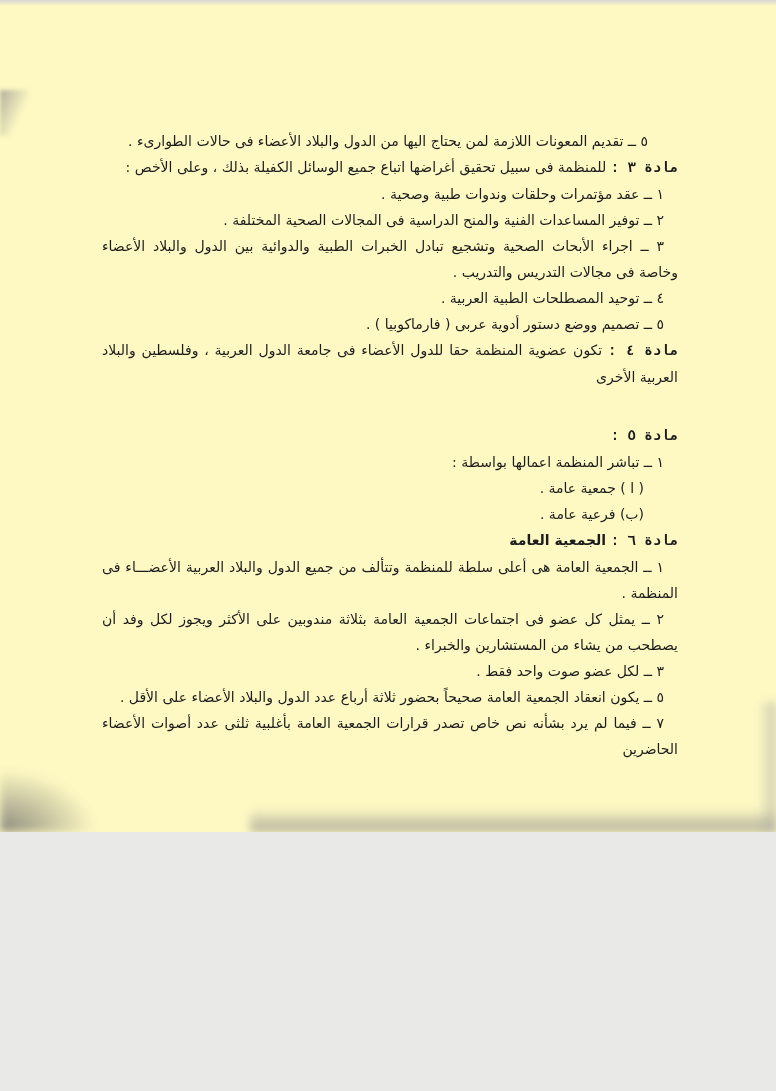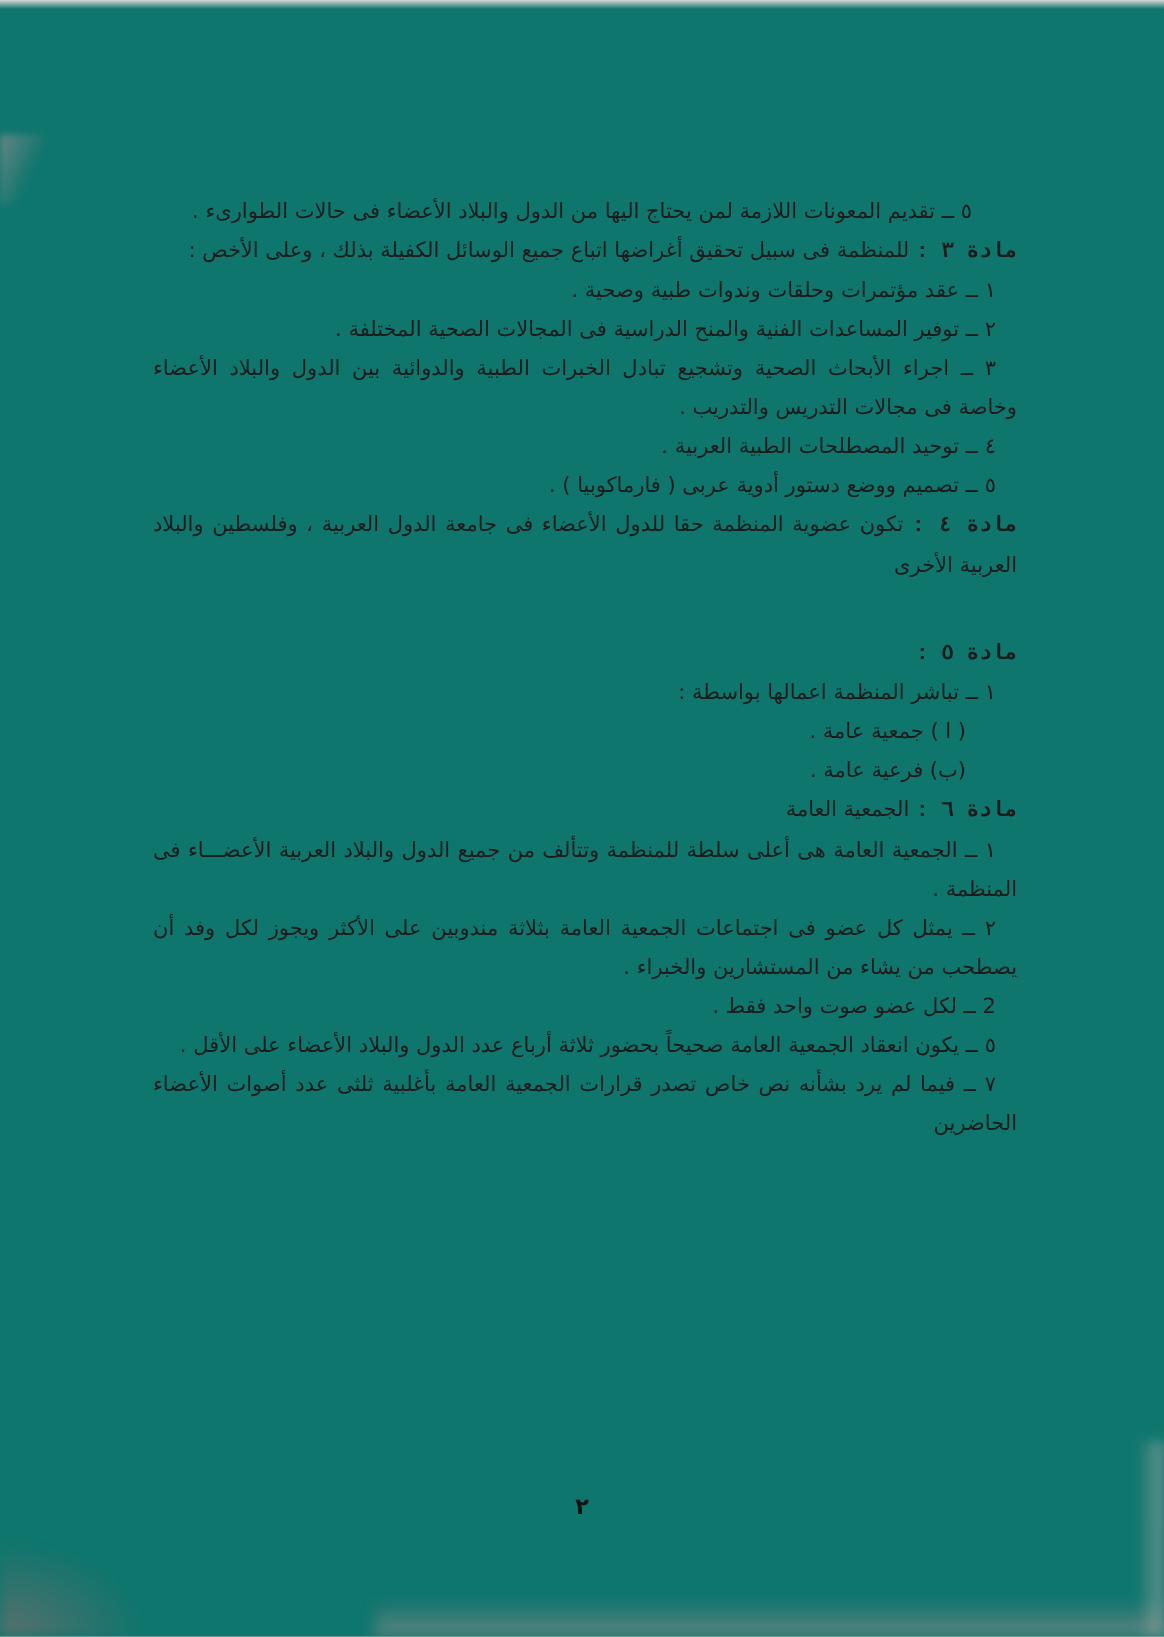--- a/index.html
+++ b/index.html
@@ -3,23 +3,23 @@
 <meta charset="utf-8">
 <style>
   html, body { margin: 0; padding: 0; }
   body {
     background: #e9e9e7;
     font-family: "DejaVu Sans", sans-serif;
   }
   .page {
     position: relative;
     width: 776px;
-    height: 1091px;
+    height: 832px;
     margin: 0 auto;
-    background: #0f766e;
+    background: #fef9c3;
     overflow: hidden;
     color: #1c1c1c;
   }
   .content {
     position: absolute;
     top: 128px;
     right: 98px;
     left: 102px;
     direction: rtl;
     font-size: 14px;
@@ -27,21 +27,21 @@
     text-align: justify;
     color: #1c1c1c;
   }
   .content p { margin: 0; }
   .intro   { text-indent: 30px; margin-bottom: 16px; }
   .item    { text-indent: 14px; }
   .subitem { text-indent: 34px; }
   .article { margin-top: 16px; margin-bottom: 2px; }
   .article.m5 { margin-top: 32px; }
   .lbl  { font-weight: bold; font-family: Liberation Mono, monospace; }
-  .bold { font-weight: normal; }
+  .bold { font-weight: bold; }
   .page-number {
     position: absolute;
     top: 995px;
     left: 0;
     right: 0;
     text-align: center;
     font-size: 15px;
     font-weight: bold;
     color: #111;
   }
@@ -96,21 +96,21 @@
     <p class="article"><span class="lbl">مادة ٤ :</span> <span>تكون عضوية المنظمة حقا للدول الأعضاء فى جامعة الدول العربية ، وفلسطين والبلاد العربية الأخرى</span></p>
 
     <p class="article m5"><span class="lbl">مادة ٥ :</span> <span></span></p>
     <p class="item">١ ــ تباشر المنظمة اعمالها بواسطة :</p>
     <p class="subitem">( ا ) جمعية عامة .</p>
     <p class="subitem">(ب) فرعية عامة .</p>
 
     <p class="article"><span class="lbl">مادة ٦ :</span> <span class="bold">الجمعية العامة</span></p>
     <p class="item">١ ــ الجمعية العامة هى أعلى سلطة للمنظمة وتتألف من جميع الدول والبلاد العربية الأعضـــاء فى المنظمة .</p>
     <p class="item">٢ ــ يمثل كل عضو فى اجتماعات الجمعية العامة بثلاثة مندوبين على الأكثر ويجوز لكل وفد أن يصطحب من يشاء من المستشارين والخبراء .</p>
-    <p class="item">2 ــ لكل عضو صوت واحد فقط .</p>
+    <p class="item">٣ ــ لكل عضو صوت واحد فقط .</p>
     <p class="item">٥ ــ يكون انعقاد الجمعية العامة صحيحاً بحضور ثلاثة أرباع عدد الدول والبلاد الأعضاء على الأقل .</p>
     <p class="item">٧ ــ فيما لم يرد بشأنه نص خاص تصدر قرارات الجمعية العامة بأغلبية ثلثى عدد أصوات الأعضاء الحاضرين</p>
 
   </div>
 
   <div class="page-number">٢</div>
 
 </div>
 
 </body></html>

